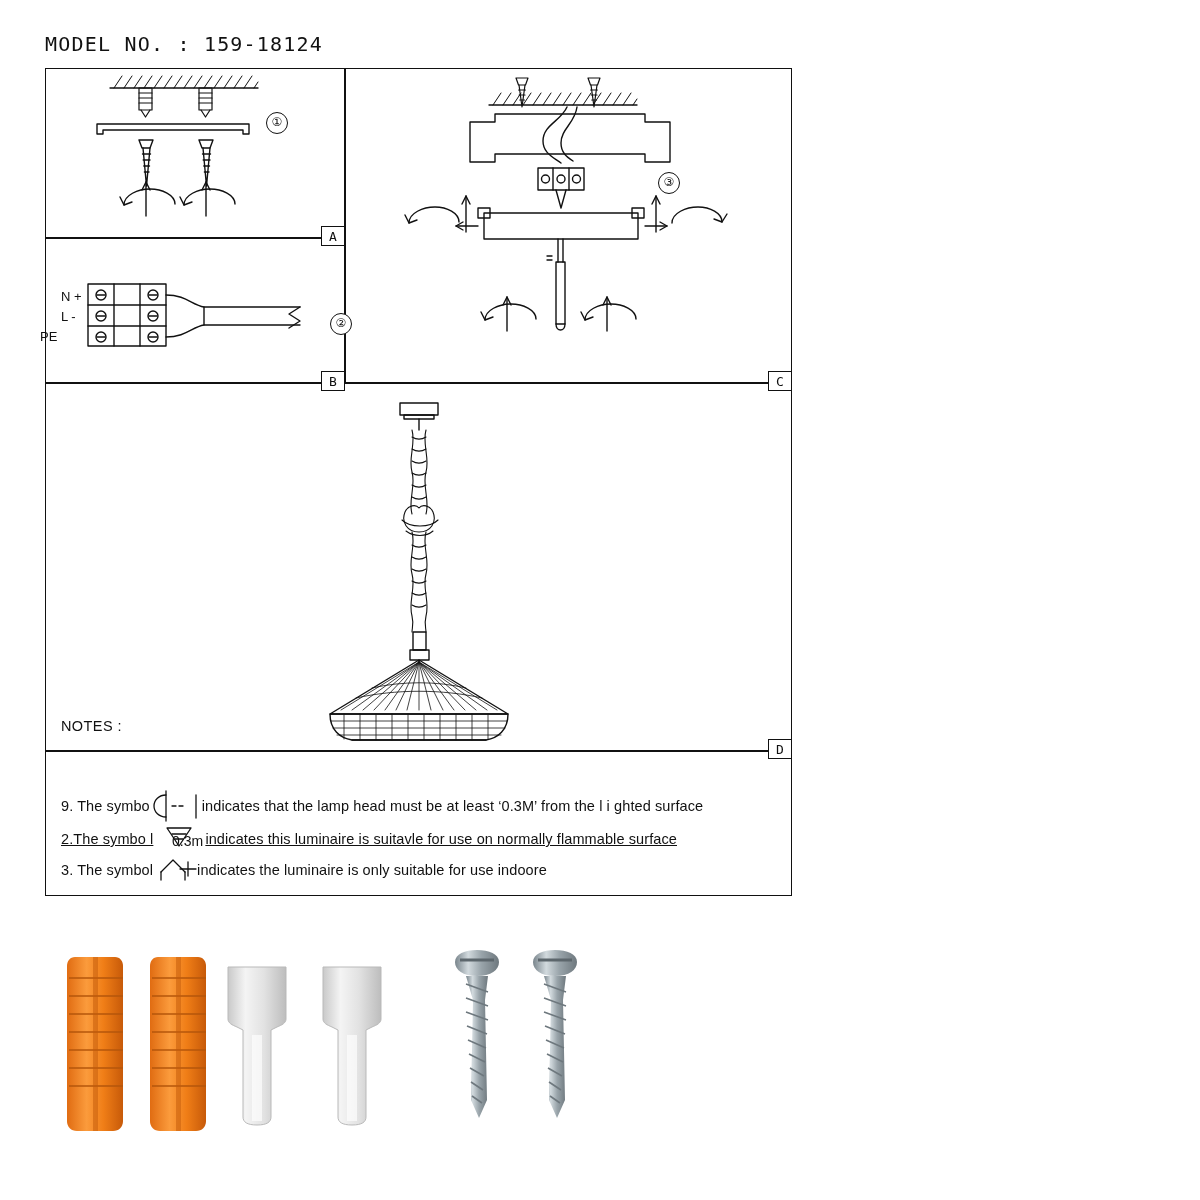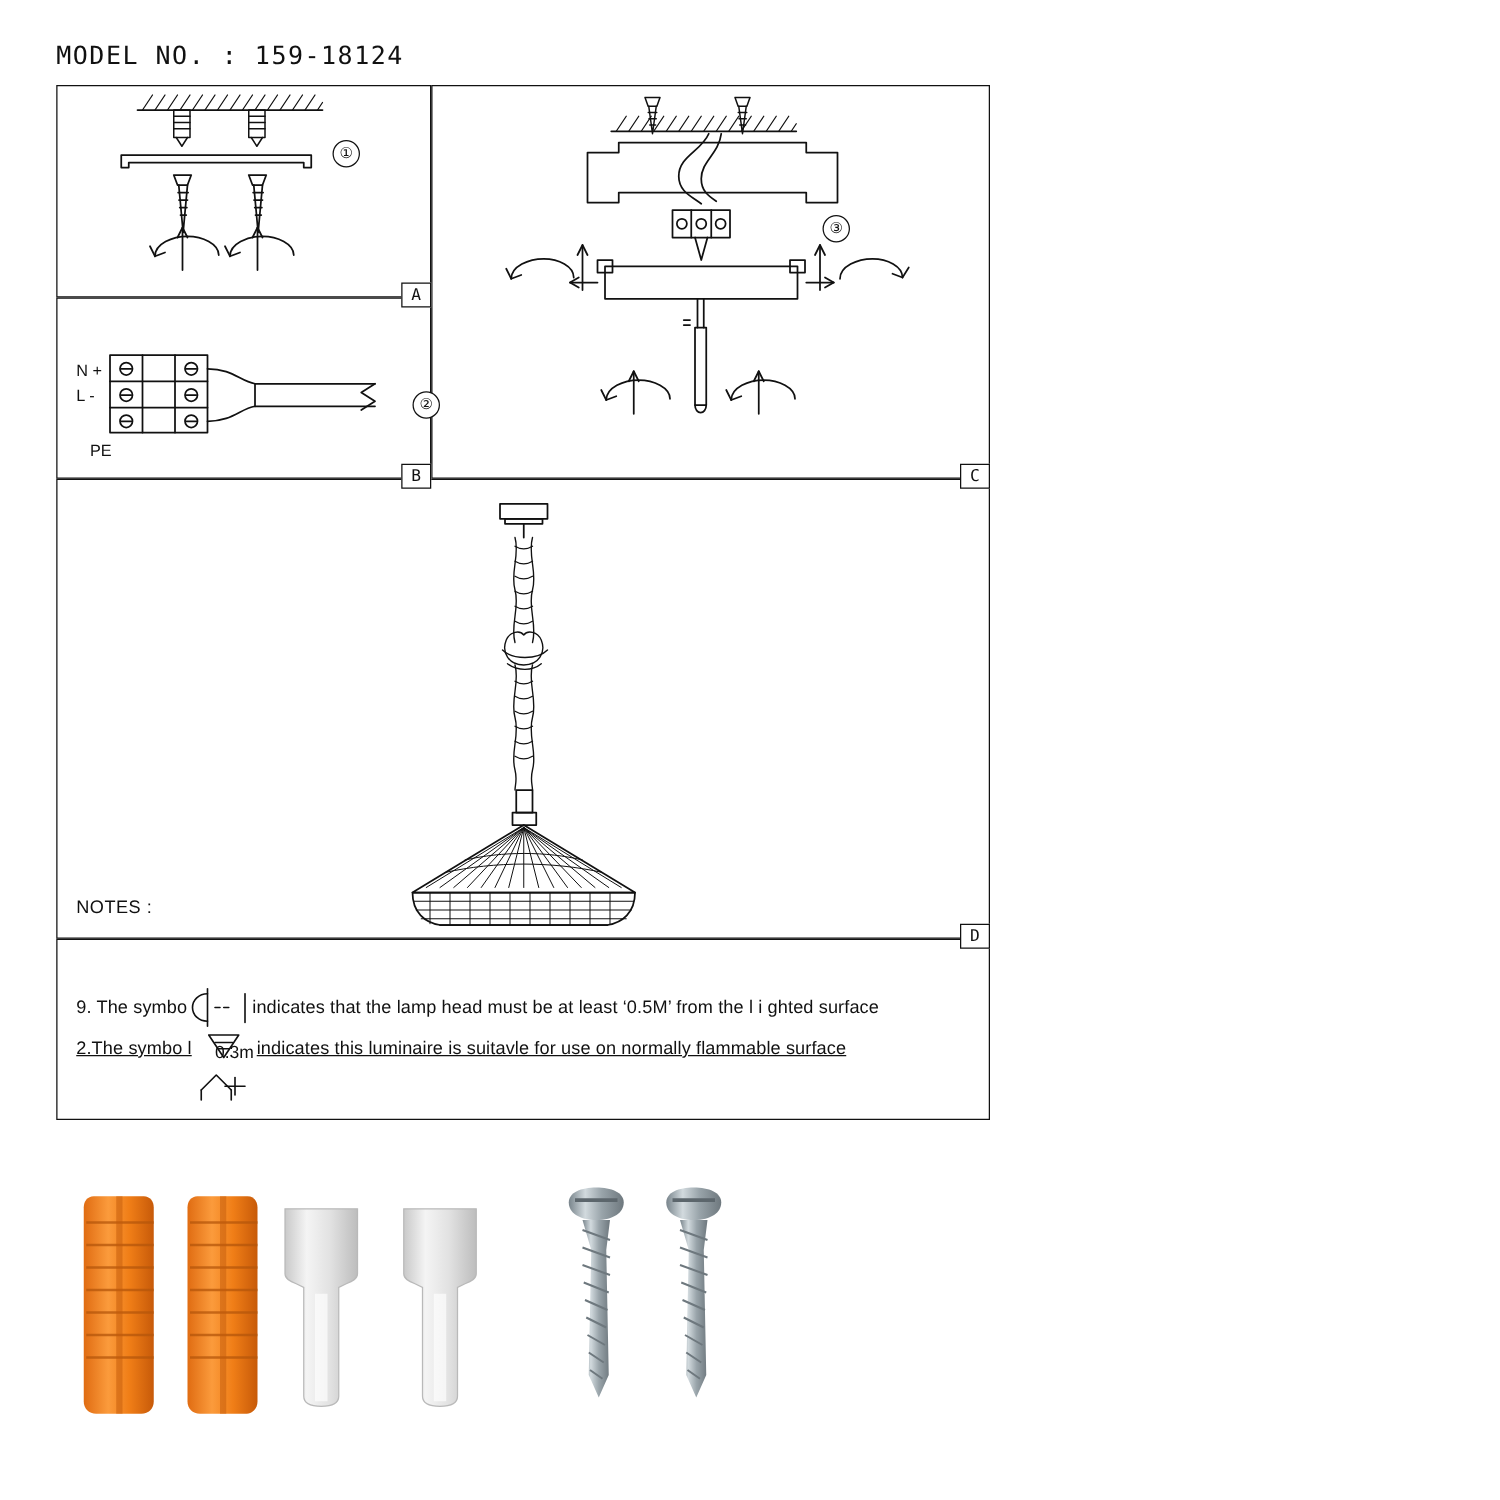--- a/index.html
+++ b/index.html
@@ -49,21 +49,21 @@
   .num2{left:330px;top:313px;}
   .num3{left:658px;top:172px;}
 
   
   .term-label{
     position:absolute;font-size:13px;color:#111;
     font-family:"Liberation Sans", sans-serif;white-space:nowrap;
   }
   .lbl-N{left:61px;top:289px;}
   .lbl-L{left:61px;top:309px;}
-  .lbl-PE{left:72px;top:329px;margin-top:24px;}
+  .lbl-PE{left:40px;top:329px;}
 
   
   .notes-title{
     position:absolute;left:61px;top:718px;font-size:14.5px;color:#111;letter-spacing:.4px;
   }
   .note{
     position:absolute;font-size:14.5px;color:#111;white-space:nowrap;letter-spacing:.1px;
   }
   .note1{left:61px;top:798px;}
   .note2{left:61px;top:831px;text-decoration:underline;}
@@ -335,24 +335,27 @@
         <line x1="185" y1="872" x2="185" y2="880"></line>
         <line x1="180" y1="869" x2="196" y2="869"></line>
         <line x1="188" y1="862" x2="188" y2="876"></line>
       </g>
     </g>
   </svg>
 
   <div class="notes-title">NOTES :</div>
 
   <div class="note note1">
-    <span>9. The symbo</span><span class="note-sym"></span><span>indicates that the lamp head must be at least ‘0.5M’ from the l i ghted surface</span>
+    <span>9. The symbo</span><span class="note-sym"></span><span>indicates that the lamp head must be at least ‘0.3M’ from the l i ghted surface</span>
   </div>
   <div class="note note2">
     <span>2.The symbo l</span><span class="note-sym"></span><span>indicates this luminaire is suitavle for use on normally flammable surface</span>
+  </div>
+  <div class="note note3">
+    <span>3. The symbol</span><span class="note-sym"></span><span>indicates the luminaire is only suitable for use indoore</span>
   </div>
 
   <div style="position:absolute;left:172px;top:789px;font-size:14px;color:#111;margin-top:44px;">0.3m</div>
 
   <svg class="layer" viewBox="0 0 1200 1200">
     <defs>
       <linearGradient id="gOrange" x1="0" y1="0" x2="1" y2="0">
         <stop offset="0%" stop-color="#E06C12"></stop>
         <stop offset="35%" stop-color="#FB9B3C"></stop>
         <stop offset="65%" stop-color="#F07E17"></stop>

